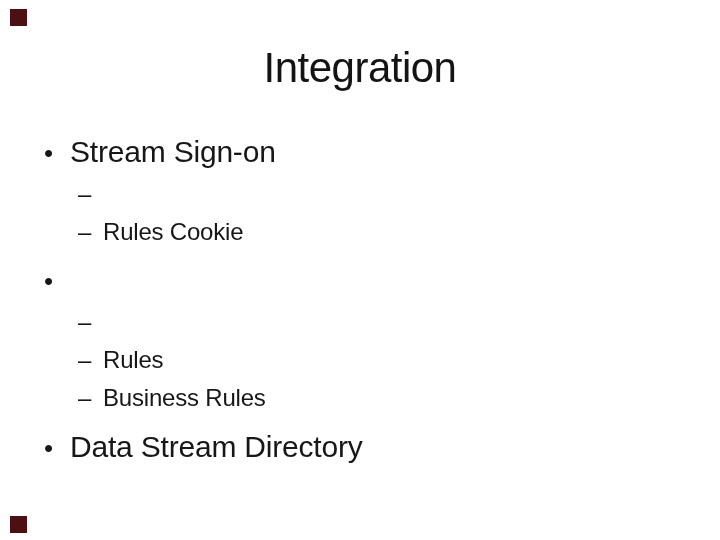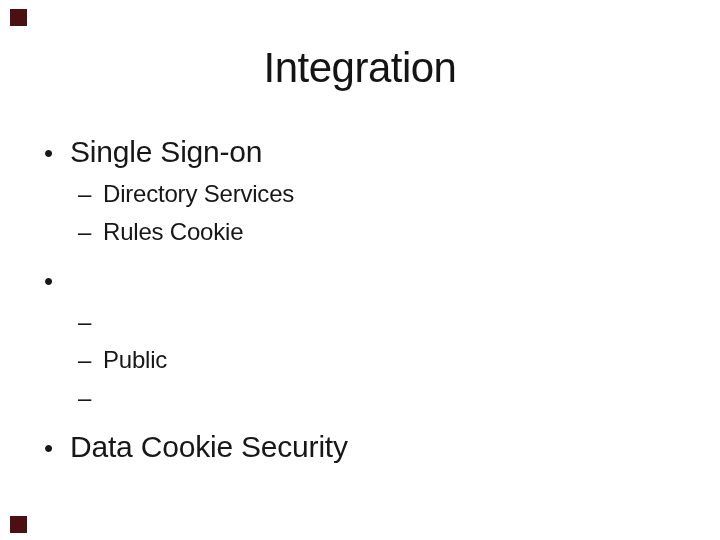--- a/index.html
+++ b/index.html
@@ -82,49 +82,49 @@
   <div class="corner-square top" style="background-color: rgb(76, 16, 19);"></div>
 
   <div class="corner-square bottom" style="background-color: rgb(76, 16, 19);"></div>
 
   <div class="slide-title">Integration</div>
 
   <div class="content">
 
     <div class="row l1">
       <span class="marker">•</span>
-      <span class="text">Single Sign-on</span>
+      <span class="text">Stream Sign-on</span>
     </div>
 
     <div class="row l2">
       <span class="marker">–</span>
-      <span class="text">Directory Services</span>
     </div>
 
     <div class="row l2">
       <span class="marker">–</span>
       <span class="text">Rules Cookie</span>
     </div>
 
     <div class="row l1">
       <span class="marker">•</span>
     </div>
 
     <div class="row l2">
       <span class="marker">–</span>
     </div>
 
     <div class="row l2">
       <span class="marker">–</span>
-      <span class="text">Public</span>
+      <span class="text">Rules</span>
     </div>
 
     <div class="row l2">
       <span class="marker">–</span>
+      <span class="text">Business Rules</span>
     </div>
 
     <div class="row l1">
       <span class="marker">•</span>
-      <span class="text">Data Cookie Security</span>
+      <span class="text">Data Stream Directory</span>
     </div>
 
   </div>
 </div>
 
 </body></html>

